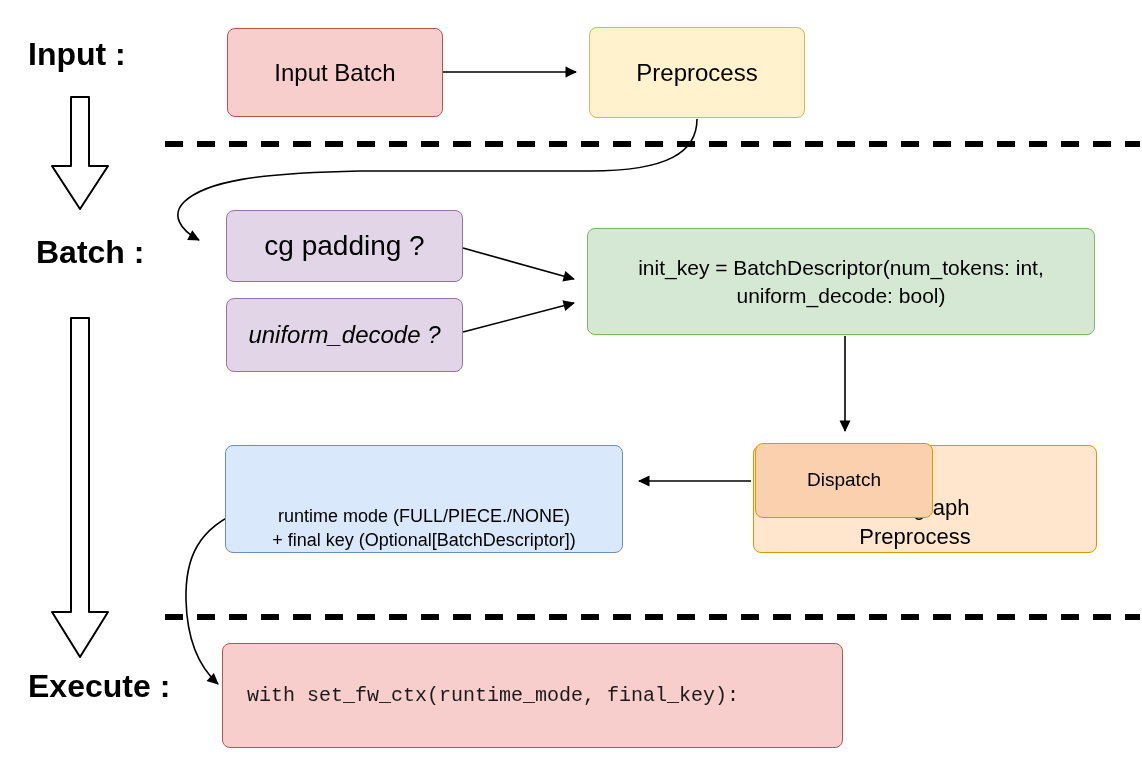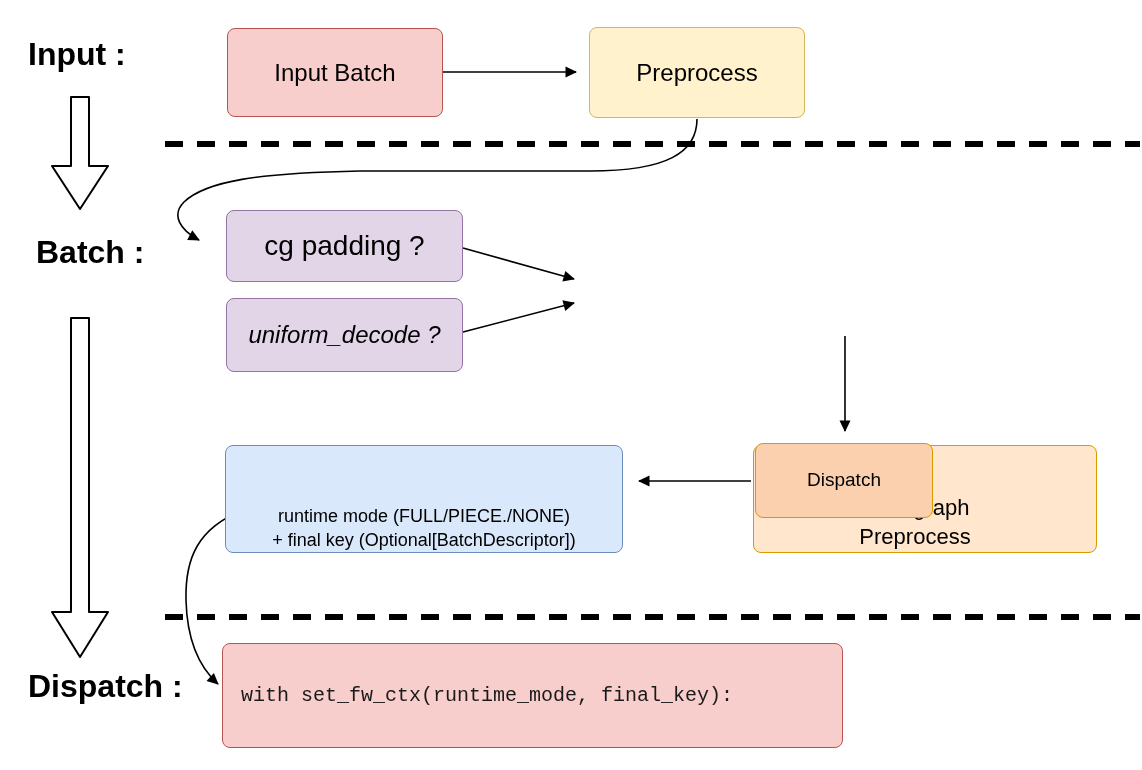--- a/index.html
+++ b/index.html
@@ -44,21 +44,21 @@
   #node-init-key      {left:587px;top:228px;width:508px;height:107px;font-size:21px;}
   #node-runtime       {left:225px;top:445px;width:398px;height:108px;font-size:18px;}
   #node-dispatcher    {left:753px;top:445px;width:344px;height:108px;font-size:22px;
                        align-items:flex-end;padding-right:20px;}
   #node-dispatcher .inner{width:160px;text-align:center;line-height:1.35;}
   #node-dispatch      {left:755px;top:443px;width:178px;height:75px; font-size:19px;}
   #node-code          {left:222px;top:643px;width:621px;height:105px;
                        font-family:"Liberation Mono", monospace;
                        font-size:20px;line-height:1.6;
                        align-items:flex-start;justify-content:center;
-                       text-align:left;padding-left:18px;color:#1a1a1a;}
+                       text-align:left;padding-left:24px;color:#1a1a1a;}
   #node-dispatcher{justify-content:center;flex-direction:row;}
   .pre{white-space:pre;}
   svg.overlay{
     position:absolute;left:0;top:0;
     pointer-events:none;
   }
 </style>
 </head>
 <body>
 
@@ -81,38 +81,42 @@
     <path d="M697,119 C697,152 668,171 590,171 L360,171 C258,173 206,181 184,202 C171,215 180,230 199,240" fill="none" stroke="#000" stroke-width="1.6" marker-end="url(#arrow)"></path>
     <path d="M463,248 L574,279" fill="none" stroke="#000" stroke-width="1.6" marker-end="url(#arrow)"></path>
     <path d="M463,332 L574,303" fill="none" stroke="#000" stroke-width="1.6" marker-end="url(#arrow)"></path>
     <path d="M845,336 V431" fill="none" stroke="#000" stroke-width="1.6" marker-end="url(#arrow)"></path>
     <path d="M751,481 H639" fill="none" stroke="#000" stroke-width="1.6" marker-end="url(#arrow)"></path>
     <path d="M243,510 C198,528 185,558 186,600 C187,640 198,666 218,684" fill="none" stroke="#000" stroke-width="1.6" marker-end="url(#arrow)"></path>
   </svg>
 
   <div class="section-label" style="left:28px;top:36px;">Input :</div>
   <div class="section-label" style="left:36px;top:234px;">Batch :</div>
-  <div class="section-label" style="left:28px;top:668px;">Dispatch :</div>
+  <div class="section-label" style="left:28px;top:668px;">Execute :</div>
 
   <div class="box box-red" id="node-input-batch">
     <span>Input Batch</span>
   </div>
 
   <div class="box box-yellow" id="node-preprocess">
     <span>Preprocess</span>
   </div>
 
   <div class="box box-purple" id="node-cg-padding">
     <span>cg padding ?</span>
   </div>
 
   <div class="box box-purple" id="node-uniform-decode">
     <span>uniform_decode ?</span>
   </div>
 
+  <div class="box box-green" id="node-init-key">
+    <span>init_key = BatchDescriptor(num_tokens: int,</span>
+    <span>uniform_decode: bool)</span>
+  </div>
 
   <div class="box box-blue" id="node-runtime">
     <span>runtime mode (FULL/PIECE./NONE)</span>
     <span>+ final key (Optional[BatchDescriptor])</span>
   </div>
 
   <div class="box box-orange" id="node-dispatcher">
     <div class="inner">
       <div>Cudagraph</div>
       <div>Preprocess</div>

